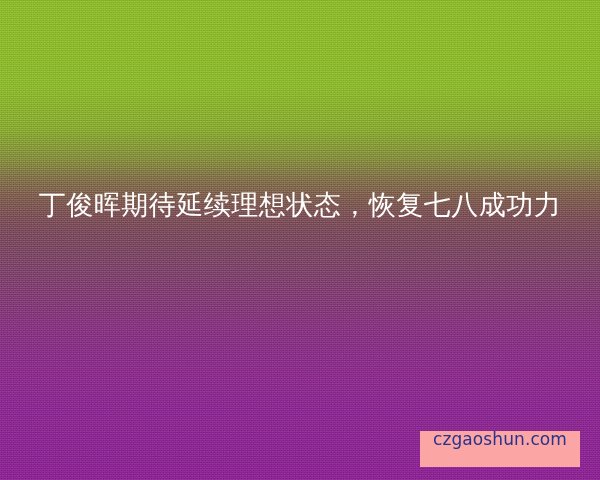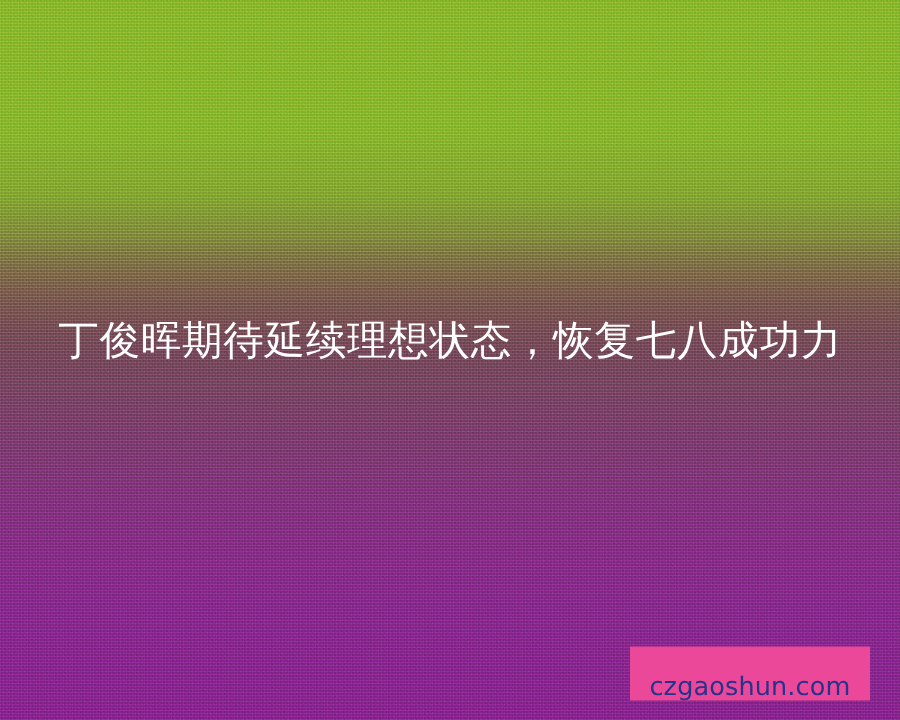--- a/index.html
+++ b/index.html
@@ -60,41 +60,41 @@
       repeating-linear-gradient(155deg, rgba(255,255,255,0.9) 0 1px, rgba(0,0,0,0.9) 1px 2px);
     background-size: 3px 3px, 7px 7px;
     pointer-events: none;
   }
 
   
   #headline {
     position: absolute;
     left: 0;
     right: 0;
-    top: 208px;
+    top: 185px;
     padding: 0 28px;
     text-align: center;
     color: #ffffff;
     font-size: 27px;
     line-height: 40px;
     letter-spacing: 0.5px;
     white-space: normal;
     word-break: break-all;
   }
 
   
   #watermark-badge {
     position: absolute;
     left: 420px;
     top: 431px;
     width: 160px;
     height: 36px;
-    background: #ec4899;
+    background: #fca5a5;
     display: flex;
-    align-items: flex-end;
+    align-items: flex-start;
     justify-content: center;
   }
   #watermark-text {
     color: #26338c;
     font-size: 17px;
     line-height: 1;
     letter-spacing: 0.1px;
     font-family: "DejaVu Sans", "Liberation Sans", sans-serif;
   }
 </style>

